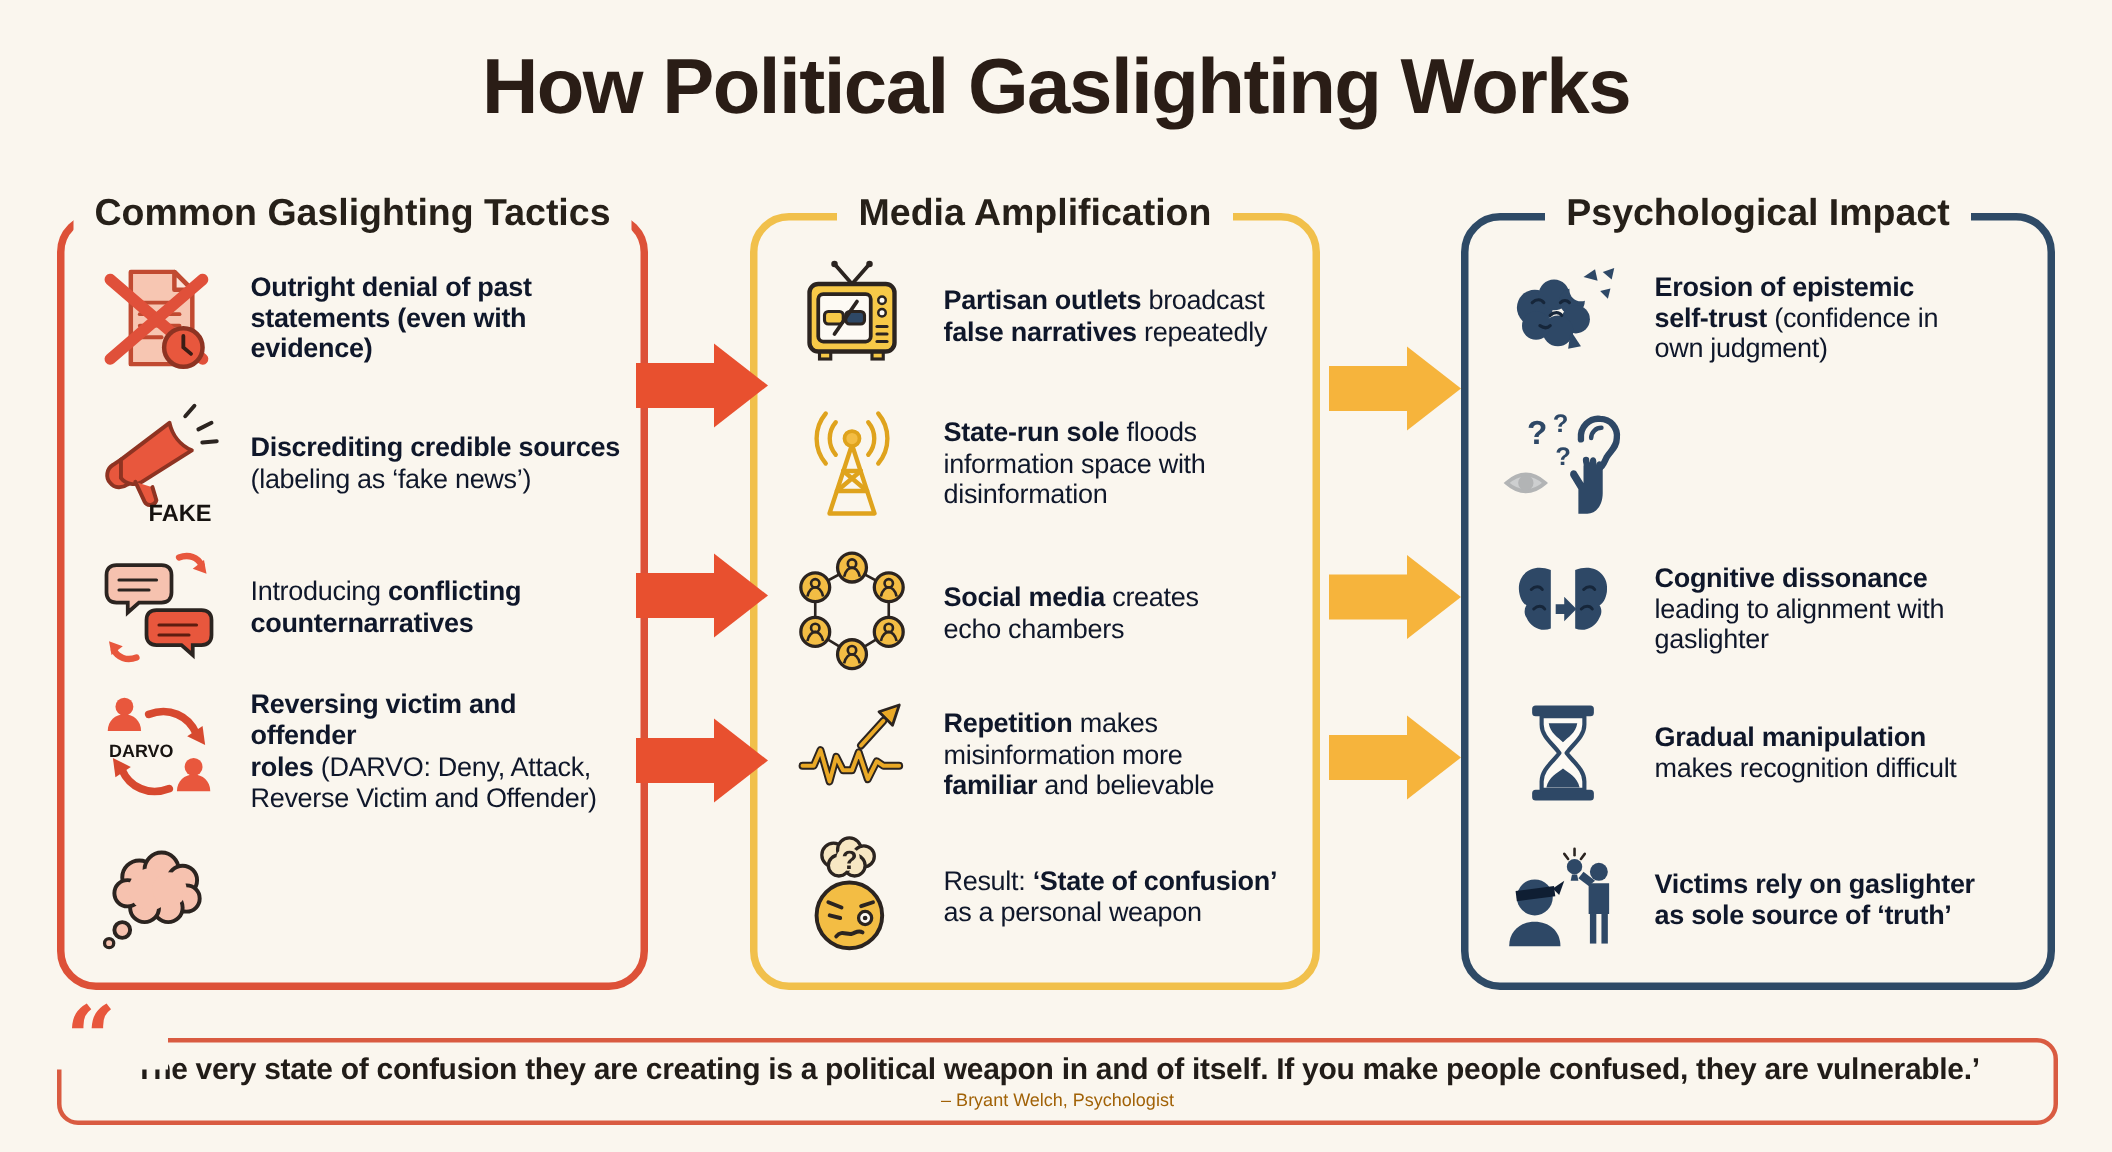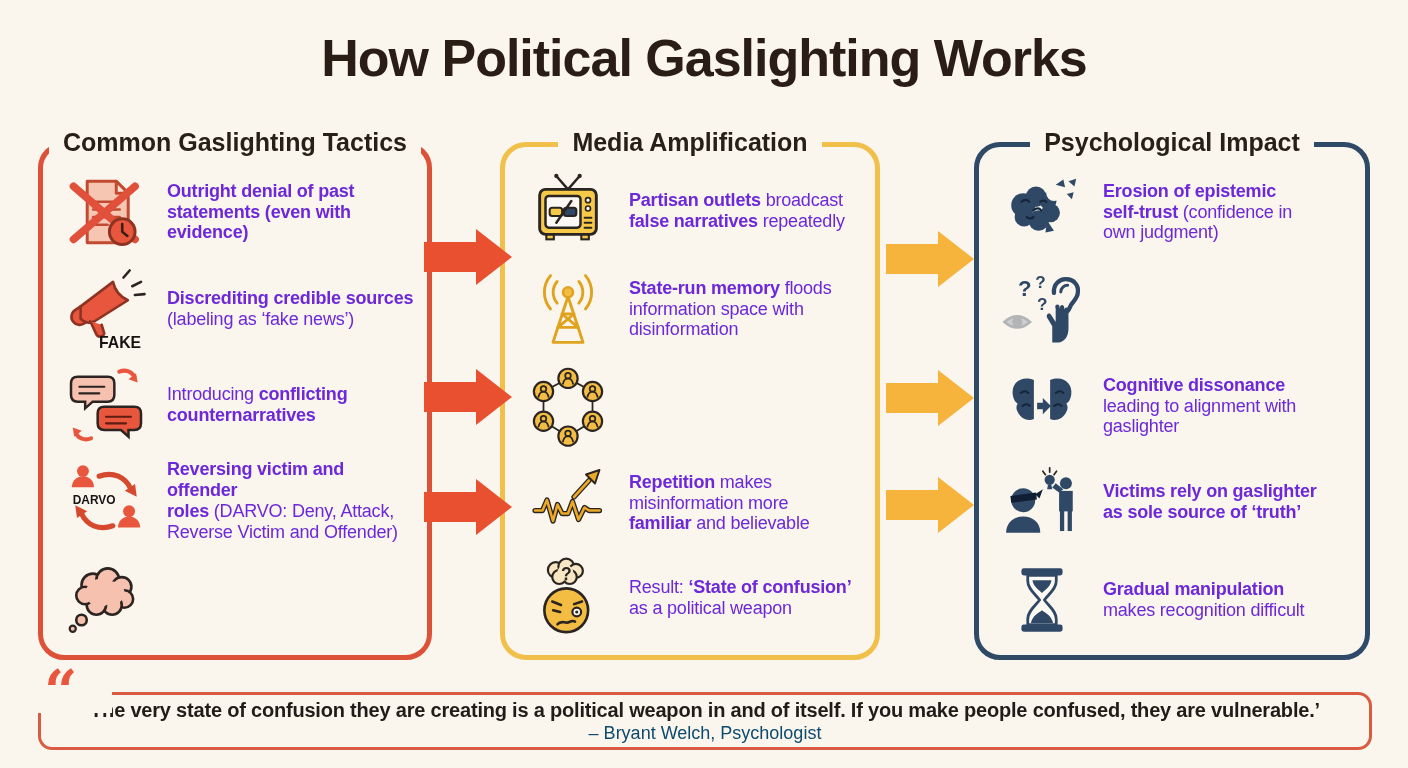--- a/index.html
+++ b/index.html
@@ -39,21 +39,21 @@
   }
 
   .col-items{
     position:absolute;left:10px;right:8px;top:24px;bottom:14px;
     display:flex;flex-direction:column;justify-content:space-between;
   }
   .item{display:flex;align-items:center;gap:8px;}
   .icon-cell{flex:0 0 106px;display:flex;justify-content:center;align-items:center;}
   .item-text{
     font-size:18px;line-height:1.16;letter-spacing:-0.2px;
-    white-space:pre-line;color:#6d28d9;
+    white-space:pre-line;color:#0f172a;
   }
   .item-text b{font-weight:700;}
 
   .flow-arrow{position:absolute;height:30px;width:52px;z-index:5;}
   .flow-arrow::before{content:"";position:absolute;inset:0;background:var(--ac);}
   .flow-arrow::after{
     content:"";position:absolute;left:52px;top:-13px;width:0;height:0;
     border-left:36px solid var(--ac);
     border-top:28px solid transparent;
     border-bottom:28px solid transparent;
@@ -64,21 +64,21 @@
     border:3px solid #d95b41;border-radius:14px;
     display:flex;flex-direction:column;justify-content:center;align-items:center;
   }
   .quote-cover{position:absolute;left:32px;top:687px;width:80px;height:26px;background:var(--bg);z-index:6;}
   .quote-mark{
     position:absolute;left:44px;top:663px;z-index:7;
     font-family:"DejaVu Serif", serif;font-size:58px;font-weight:700;
     line-height:1;color:#e8573d;
   }
   .quote-text{font-size:20px;font-weight:700;color:#211c18;letter-spacing:-0.2px;white-space:nowrap;}
-  .quote-attr{font-size:18px;color:#0c4a6e;margin-top:1px;}
+  .quote-attr{font-size:12px;color:#a16207;margin-top:1px;}
 
   svg text{font-family:"Liberation Sans", sans-serif;}
 </style>
 </head>
 <body>
 
 <div class="canvas">
 
   <h1 class="page-title">How Political Gaslighting Works</h1>
 
@@ -238,21 +238,21 @@
     <line x1="41" y1="54" x2="60" y2="70"></line>
                 <line x1="55" y1="54" x2="36" y2="70"></line>
     <path d="M35 15a20 20 0 0 0 0 26"></path>
                 <path d="M27 8a31 31 0 0 0 0 40"></path>
     <path d="M61 15a20 20 0 0 1 0 26"></path>
                 <path d="M69 8a31 31 0 0 1 0 40"></path>
   </g>
   <circle cx="48" cy="28" r="6" fill="#f3bd44" stroke="#dfa31d" stroke-width="3"></circle>
 </svg>
           </span>
-          <div class="item-text"><b>State-run memory </b><span>floods
+          <div class="item-text"><b>State-run sole </b><span>floods
 information space with
 disinformation</span></div>
         </div>
         <div class="item">
           <span class="icon-cell">
             <svg viewBox="0 0 96 96" width="84" height="84">
   <path d="M48 13 76 28v34L48 79 20 62V28Z" fill="none" stroke="#2b2420" stroke-width="2"></path>
   <g>
     <g transform="translate(48,13)">
                   <circle r="11" fill="#f3bd44" stroke="#2b2420" stroke-width="2.5"></circle>
@@ -280,20 +280,22 @@
                   <path d="M-6 7c1-5 4-7 6-7s5 2 6 7" fill="none" stroke="#2b2420" stroke-width="2"></path>
                 </g>
     <g transform="translate(20,28)">
                   <circle r="11" fill="#f3bd44" stroke="#2b2420" stroke-width="2.5"></circle>
                   <circle cy="-3" r="3.2" fill="none" stroke="#2b2420" stroke-width="2"></circle>
                   <path d="M-6 7c1-5 4-7 6-7s5 2 6 7" fill="none" stroke="#2b2420" stroke-width="2"></path>
                 </g>
   </g>
 </svg>
           </span>
+          <div class="item-text"><b>Social media </b><span>creates
+echo chambers</span></div>
         </div>
         <div class="item">
           <span class="icon-cell">
             <svg viewBox="0 0 96 96" width="84" height="72">
   <g fill="none" stroke="#2b2420" stroke-width="7" stroke-linecap="round" stroke-linejoin="round">
     <polyline points="4,58 14,58 20,44 28,72 34,50 40,62 48,62 54,46 62,70 70,54 76,58 90,58"></polyline>
     <line x1="56" y1="40" x2="76" y2="18"></line>
   </g>
   <g fill="none" stroke="#eaa926" stroke-width="3.5" stroke-linecap="round" stroke-linejoin="round">
     <polyline points="4,58 14,58 20,44 28,72 34,50 40,62 48,62 54,46 62,70 70,54 76,58 90,58"></polyline>
@@ -321,21 +323,21 @@
   <circle cx="46" cy="62" r="25" fill="#f3bd44" stroke="#2b2420" stroke-width="3"></circle>
   <path d="M30 52l10 4" fill="none" stroke="#2b2420" stroke-width="3" stroke-linecap="round"></path>
   <path d="M55 55l9-3" fill="none" stroke="#2b2420" stroke-width="3" stroke-linecap="round"></path>
   <path d="M31 62l8 2" fill="none" stroke="#2b2420" stroke-width="3" stroke-linecap="round"></path>
   <circle cx="58" cy="64" r="5" fill="#fdfaf4" stroke="#2b2420" stroke-width="2.5"></circle>
   <circle cx="58" cy="64" r="1.8" fill="#2b2420"></circle>
   <path d="M36 78c4-5 8-1 12-2 3-1 5-3 8-1" fill="none" stroke="#2b2420" stroke-width="3" stroke-linecap="round"></path>
 </svg>
           </span>
           <div class="item-text"><span>Result: </span><b>‘State of confusion’
-</b><span>as a political weapon</span></div>
+</b><span>as a personal weapon</span></div>
         </div>
       </div>
   </section>
 
   <section class="col" id="col-2" style="border-color: rgb(46, 74, 102); text-decoration: underline;">
     <div class="col-header">
       <span class="col-title">Psychological Impact</span>
     </div>
     <div class="col-items">
         <div class="item">
@@ -394,20 +396,33 @@
                 <path d="M24 48c3-3 7-3 9 0"></path>
     <path d="M65 32c3-3 7-3 9 0"></path>
                 <path d="M63 48c3-3 7-3 9 0"></path>
   </g>
   <path d="M42 44h7v-6l10 10-10 10v-6h-7z" fill="#2e4866"></path>
 </svg>
           </span>
           <div class="item-text"><b>Cognitive dissonance
 </b><span>leading to alignment with
 gaslighter</span></div>
+        </div>
+        <div class="item">
+          <span class="icon-cell">
+            <svg viewBox="0 0 96 96" width="76" height="82">
+  <rect x="22" y="8" width="52" height="9" rx="3" fill="#2e4866"></rect>
+  <rect x="22" y="79" width="52" height="9" rx="3" fill="#2e4866"></rect>
+  <path d="M30 17h36v7c0 10-9 16-15 24 6 8 15 14 15 24v7H30v-7c0-10 9-16 15-24-6-8-15-14-15-24z" fill="#fdfaf4" stroke="#2e4866" stroke-width="3.5" stroke-linejoin="round"></path>
+  <path d="M36 23h24c-1 8-8 12-12 16-4-4-11-8-12-16z" fill="#2e4866"></path>
+  <path d="M34 77c2-9 9-12 14-16 5 4 12 7 14 16z" fill="#2e4866"></path>
+</svg>
+          </span>
+          <div class="item-text"><b>Gradual manipulation
+</b><span>makes recognition difficult</span></div>
         </div>
         <div class="item">
           <span class="icon-cell">
             <svg viewBox="0 0 96 96" width="88" height="82">
   <g stroke="#2b2420" stroke-width="2" stroke-linecap="round">
     <line x1="57" y1="8" x2="57" y2="13"></line>
                 <line x1="49" y1="12" x2="52" y2="16"></line>
                 <line x1="65" y1="12" x2="62" y2="16"></line>
   </g>
   <circle cx="57" cy="22" r="6" fill="#2e4866"></circle>
@@ -419,33 +434,20 @@
   <rect x="78" y="58" width="5" height="24" fill="#2e4866"></rect>
   <circle cx="26" cy="46" r="14" fill="#2e4866"></circle>
   <path d="M11 41l30-4 1 8-30 4z" fill="#0f1e33"></path>
   <path d="M40 39l9-6-4 11z" fill="#0f1e33"></path>
   <path d="M6 84c0-12 9-19 20-19s20 7 20 19z" fill="#2e4866"></path>
 </svg>
           </span>
           <div class="item-text"><b>Victims rely on gaslighter
 as sole source of ‘truth’</b></div>
         </div>
-        <div class="item">
-          <span class="icon-cell">
-            <svg viewBox="0 0 96 96" width="76" height="82">
-  <rect x="22" y="8" width="52" height="9" rx="3" fill="#2e4866"></rect>
-  <rect x="22" y="79" width="52" height="9" rx="3" fill="#2e4866"></rect>
-  <path d="M30 17h36v7c0 10-9 16-15 24 6 8 15 14 15 24v7H30v-7c0-10 9-16 15-24-6-8-15-14-15-24z" fill="#fdfaf4" stroke="#2e4866" stroke-width="3.5" stroke-linejoin="round"></path>
-  <path d="M36 23h24c-1 8-8 12-12 16-4-4-11-8-12-16z" fill="#2e4866"></path>
-  <path d="M34 77c2-9 9-12 14-16 5 4 12 7 14 16z" fill="#2e4866"></path>
-</svg>
-          </span>
-          <div class="item-text"><b>Gradual manipulation
-</b><span>makes recognition difficult</span></div>
-        </div>
       </div>
   </section>
 
   <div class="flow-arrow" style="left: 424px; top: 242px; --ac: #e8502f;"></div>
   <div class="flow-arrow" style="left: 424px; top: 382px; --ac: #e8502f;"></div>
   <div class="flow-arrow" style="left: 424px; top: 492px; --ac: #e8502f;"></div>
   <div class="flow-arrow" style="left: 886px; top: 244px; --ac: #f6b43c;"></div>
   <div class="flow-arrow" style="left: 886px; top: 383px; --ac: #f6b43c;"></div>
   <div class="flow-arrow" style="left: 886px; top: 490px; --ac: #f6b43c;"></div>
 

